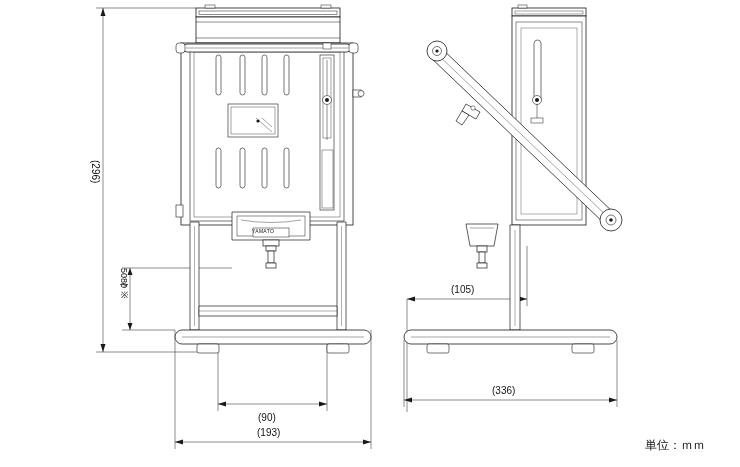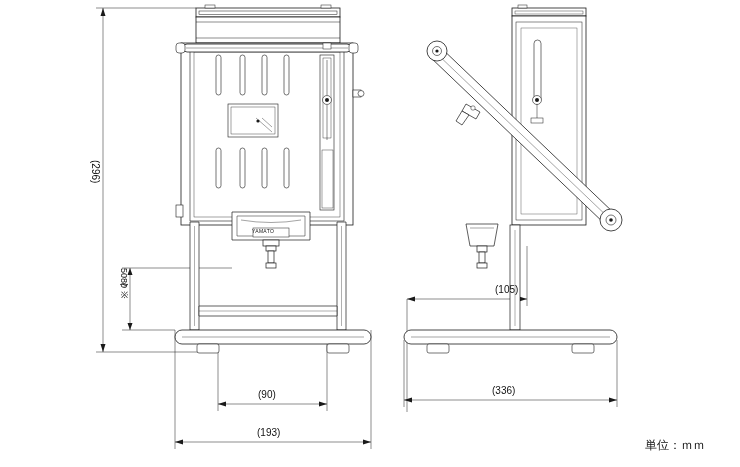--- a/index.html
+++ b/index.html
@@ -233,25 +233,25 @@
           <rect x="572" y="344" width="22" height="9" rx="2" fill="#fff" stroke-width="0.6"></rect>
         </g>
       </g>
     </g>
   </svg>
 
   <div class="dim-label vert" style="left:90px; top:160px;">(296)</div>
 
   <div class="dim-label vert" style="left:117px; top:268px; font-size:9px;">50〜80※</div>
 
-  <div class="dim-label" style="left:258px; top:389px;">(90)</div>
+  <div class="dim-label" style="left:258px; top:412px;">(90)</div>
 
   <div class="dim-label" style="left:257px; top:427px;">(193)</div>
 
-  <div class="dim-label" style="left:451px; top:284px;margin-left:44px;">(105)</div>
+  <div class="dim-label" style="left:451px; top:284px;">(105)</div>
 
   <div class="dim-label" style="left:492px; top:385px;">(336)</div>
 
   <div class="dim-label" style="left:252px; top:228px; font-size:5px; letter-spacing:0.3px;">YAMATO</div>
 
   <div class="unit-label" style="left:645px; top:437px;">単位：ｍｍ</div>
 
 </div>
 
 </body></html>

